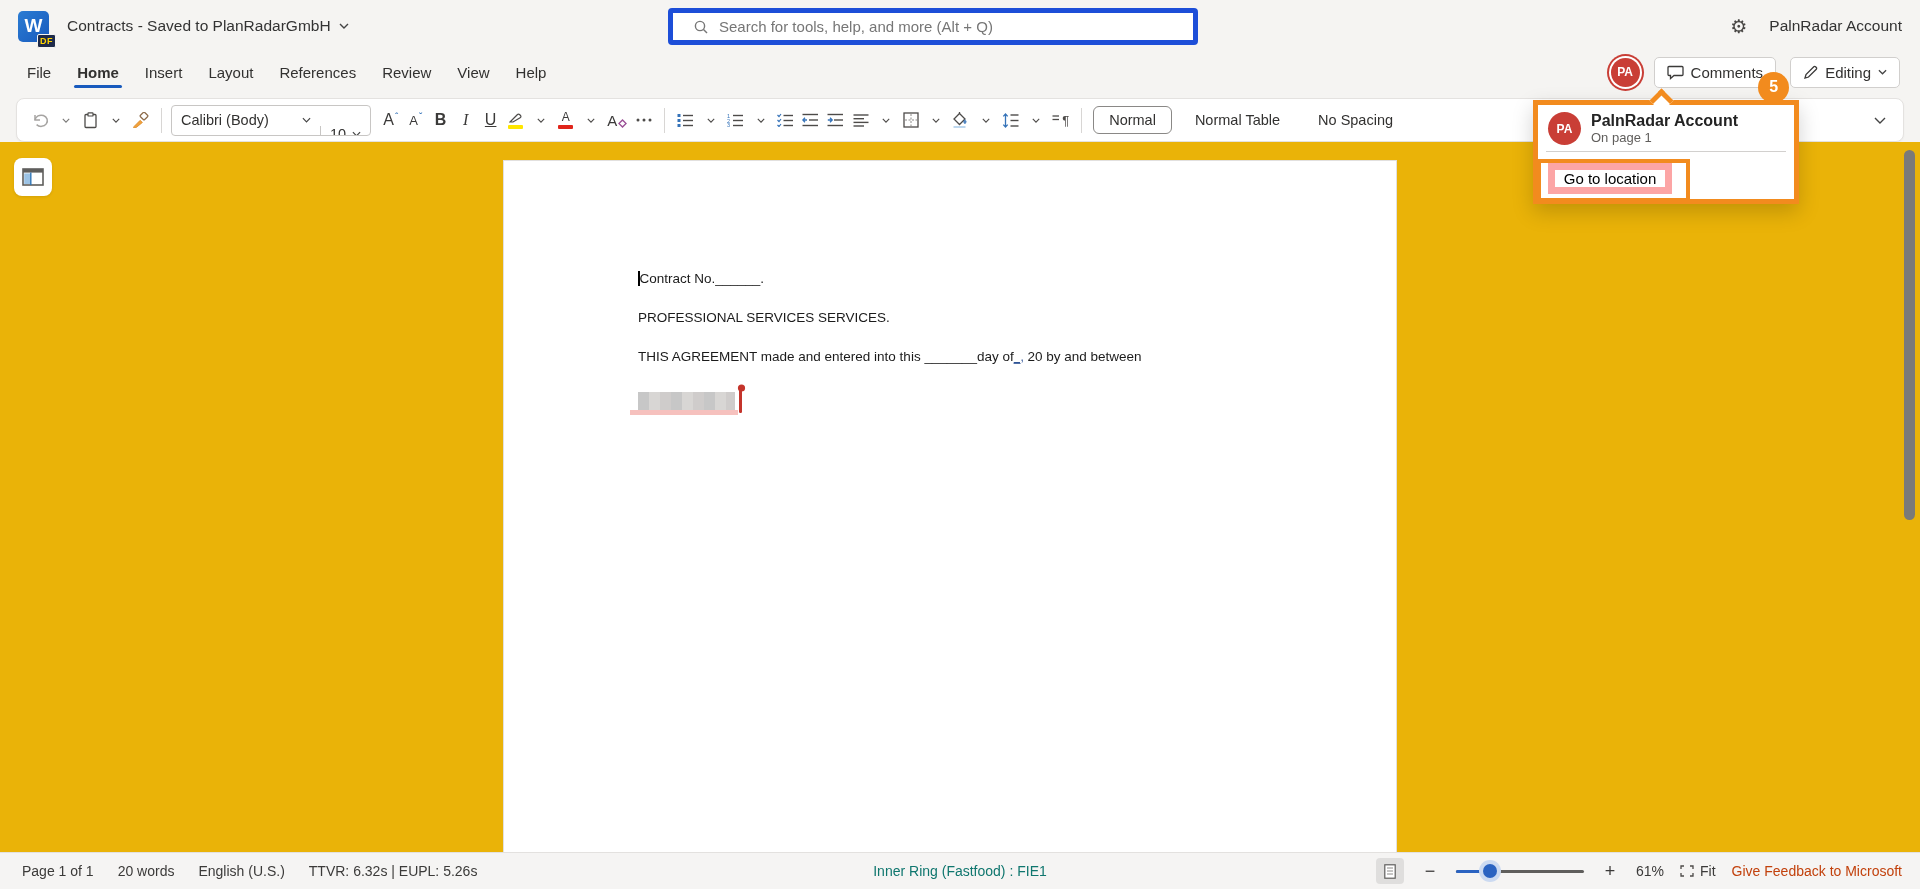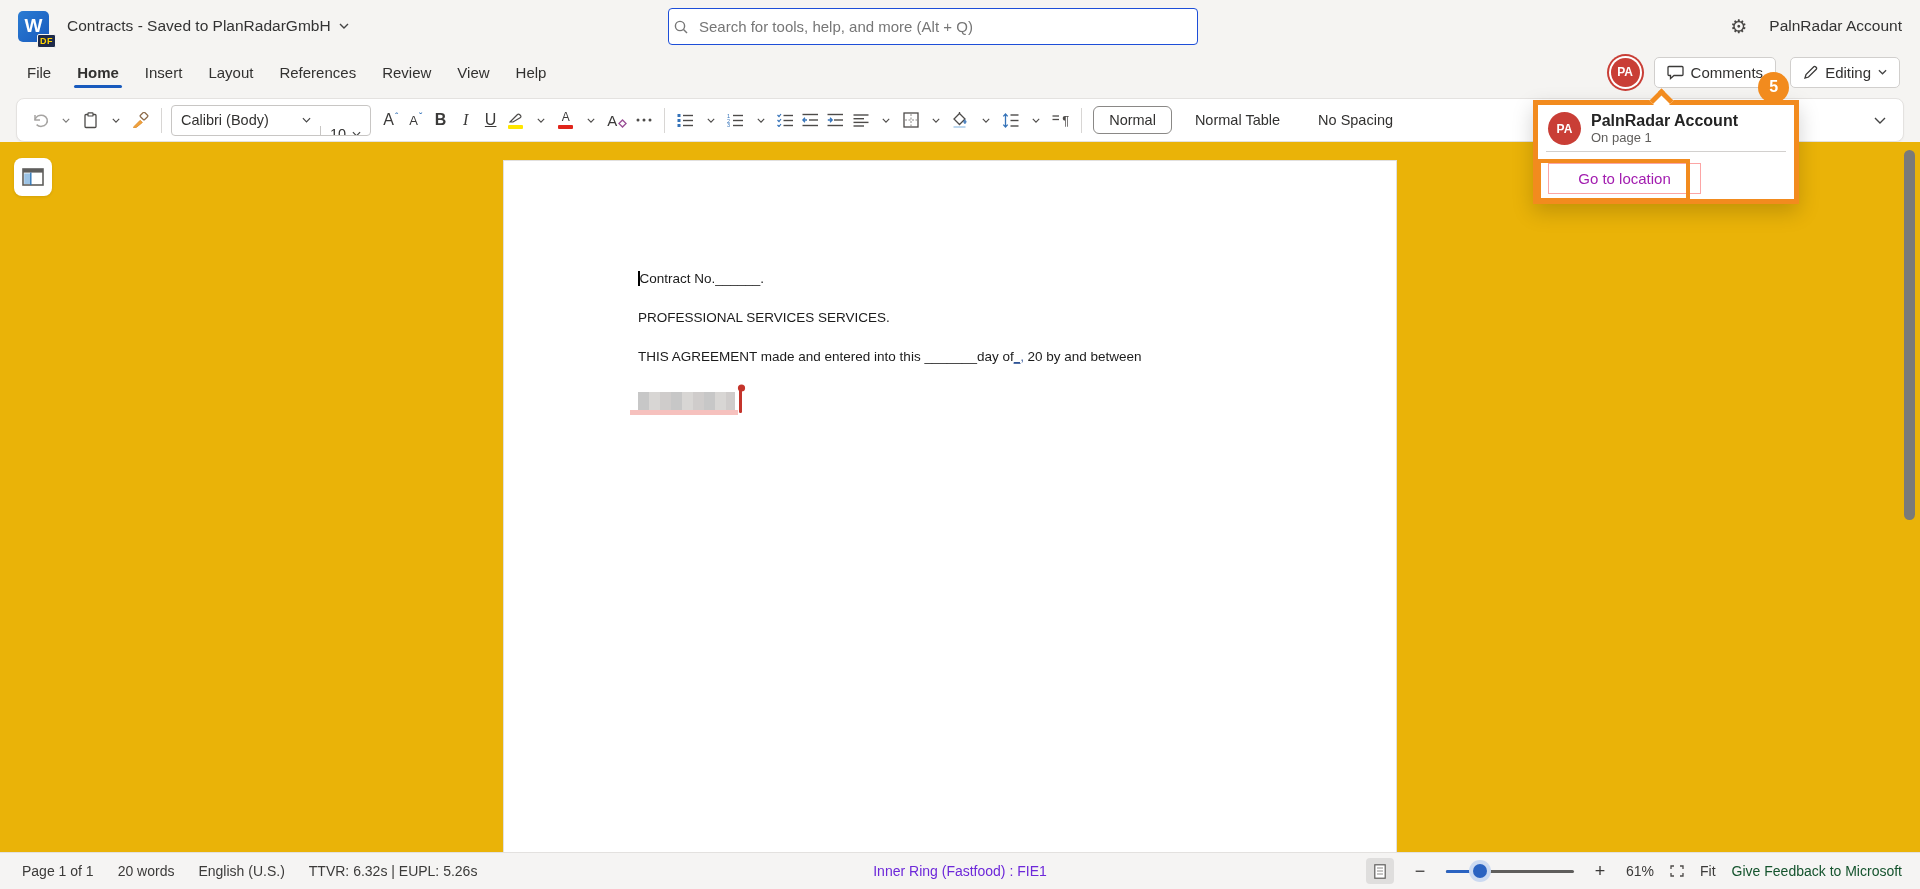--- a/index.html
+++ b/index.html
@@ -10,21 +10,21 @@
   html,body{width:1920px;height:889px;}
   body{font-family:"Liberation Sans",sans-serif; background:#f5f4f2; overflow:hidden; position:relative; color:#323130;}
   .stage{position:absolute; inset:0; width:1920px; height:889px;}
 
   
   .topbar{position:absolute; top:0; left:0; right:0; height:52px; display:flex; align-items:center; padding:0 18px;}
   .logo{position:relative; width:31px; height:31px; border-radius:5px; background:linear-gradient(135deg,#2b7cd3,#185abd); color:#fff; font-weight:bold; font-size:19px; display:flex; align-items:center; justify-content:center; flex:0 0 auto;}
   .logo .badge-df{position:absolute; right:-7px; bottom:-6px; background:#1e2a4a; color:#ffd400; font-size:9px; font-weight:bold; padding:1px 2px; border-radius:2px; border:1px solid #f5f4f2; letter-spacing:.5px;}
   .doc-title{margin-left:18px; font-size:15.5px; color:#333; display:flex; align-items:center; gap:8px; white-space:nowrap;}
   .chev{display:inline-flex; align-items:center;}
-  .searchbox{position:absolute; left:668px; top:8px; width:530px; height:37px; background:#fff; border:1px solid #1d4ed8; border-radius:4px; display:flex; align-items:center; padding:0 4px; gap:10px;}
+  .searchbox{position:absolute; left:668px; top:8px; width:530px; height:37px; background:#fff; border:5px solid #1d4ed8; border-radius:4px; display:flex; align-items:center; padding:0 20px; gap:10px;}
   .searchbox input{border:none; outline:none; flex:1; font-size:15px; color:#444; background:transparent; font-family:"Liberation Sans",sans-serif;}
   .searchbox input::placeholder{color:#767676;}
   .topbar-right{margin-left:auto; display:flex; align-items:center; gap:22px;}
   .gear{font-size:19px; color:#484644; line-height:1;}
   .account-name{font-size:15.5px; color:#333; white-space:nowrap;}
 
   
   .menurow{position:absolute; top:52px; left:0; right:0; height:40px; display:flex; align-items:center; padding:0 14px;}
   .tabs{display:flex; align-items:center;}
   .tab{position:relative; padding:8px 13px; font-size:15px; color:#323130; cursor:default; white-space:nowrap;}
@@ -65,40 +65,40 @@
   .ins-mark{color:#2f5496; text-decoration:underline; font-size:12px;}
   .redacted-row{position:relative; margin-top:26px; width:97px; height:18px;}
   .redacted{position:absolute; inset:0; background:repeating-linear-gradient(90deg,#c7c7c7 0 11px,#d8d6d4 11px 22px,#cfcccb 22px 33px); filter:blur(.4px);}
   .redacted-underbar{position:absolute; left:-8px; right:-3px; bottom:-5px; height:5px; background:#f6c1be;}
   .collab-flag{position:absolute; right:-11px; top:-8px;}
   .doc-scrollbar{position:absolute; right:5px; top:8px; width:11px; height:370px; background:#7b7a78; border-radius:6px;}
 
   
   .statusbar{position:absolute; left:0; right:0; bottom:0; height:37px; background:#f5f4f3; border-top:1px solid #e3e1df; display:flex; align-items:center; padding:0 10px; font-size:14px; color:#3b3a39;}
   .status-left{display:flex; align-items:center; gap:24px; padding-left:12px;}
-  .status-center{position:absolute; left:50%; transform:translateX(-50%); white-space:nowrap; color:#6d28d9;}
+  .status-center{position:absolute; left:50%; transform:translateX(-50%); white-space:nowrap; color:#0f766e;}
   .status-right{margin-left:auto; display:flex; align-items:center; gap:16px; padding-right:8px;}
   .pageview-btn{width:28px; height:26px; background:#dfdedd; border-radius:4px; display:flex; align-items:center; justify-content:center;}
   .zoombtn{font-size:18px; color:#3b3a39; width:20px; text-align:center; line-height:1;}
   .slider{position:relative; width:128px; height:16px;}
   .slider .track{position:absolute; top:7px; left:0; right:0; height:3px; background:#5f5e5c; border-radius:2px;}
   .slider .track-fill{position:absolute; top:7px; left:0; width:34px; height:3px; background:#2b63c1; border-radius:2px;}
   .slider .handle{position:absolute; left:27px; top:1px; width:14px; height:14px; border-radius:50%; background:#2b63c1; box-shadow:0 0 0 4px #ccdaf1;}
-  .fit-group{display:flex; align-items:center; gap:16px;}
-  .feedback{white-space:nowrap; color:#14532d;}
+  .fit-group{display:flex; align-items:center; gap:6px;}
+  .feedback{white-space:nowrap; color:#c2410c;}
 
   
   .popup{position:absolute; left:1533px; top:100px; width:266px; height:104px; background:#fff; border:5px solid var(--accent-orange); box-shadow:0 8px 20px rgba(0,0,0,.18); z-index:50;}
   .popup-caret{position:absolute; top:-13px; left:115px; width:17px; height:17px; background:#fff; border-left:5px solid var(--accent-orange); border-top:5px solid var(--accent-orange); transform:rotate(45deg);}
   .popup-header{display:flex; align-items:center; gap:10px; padding:7px 10px 6px;}
   .popup-avatar{width:33px; height:33px; border-radius:50%; background:var(--avatar-red); color:#fff; font-size:12px; font-weight:bold; display:flex; align-items:center; justify-content:center; flex:0 0 auto;}
   .popup-name{font-size:16px; color:#242424; font-weight:600; line-height:1.15;}
   .popup-sub{font-size:13px; color:#605e5c;}
   .popup-divider{border-top:1px solid #d2d0ce; margin:0 8px;}
-  .popup-action-btn{position:absolute; left:10px; bottom:5px; width:153px; height:31px; background:#fff; border:1px solid #fca5a5; display:flex; align-items:center; justify-content:center; font-size:15px; color:#a21caf;}
+  .popup-action-btn{position:absolute; left:10px; bottom:5px; width:124px; height:31px; background:#fff; border:7px solid #fca5a5; display:flex; align-items:center; justify-content:center; font-size:15px; color:#000000;}
   .popup-highlight{position:absolute; left:-1px; bottom:-3px; width:153px; height:43px; border:4px solid var(--accent-orange); pointer-events:none;}
 
   svg{display:block;}
 </style>
 </head>
 <body>
 
 <div class="stage">
 
   <div class="topbar">

